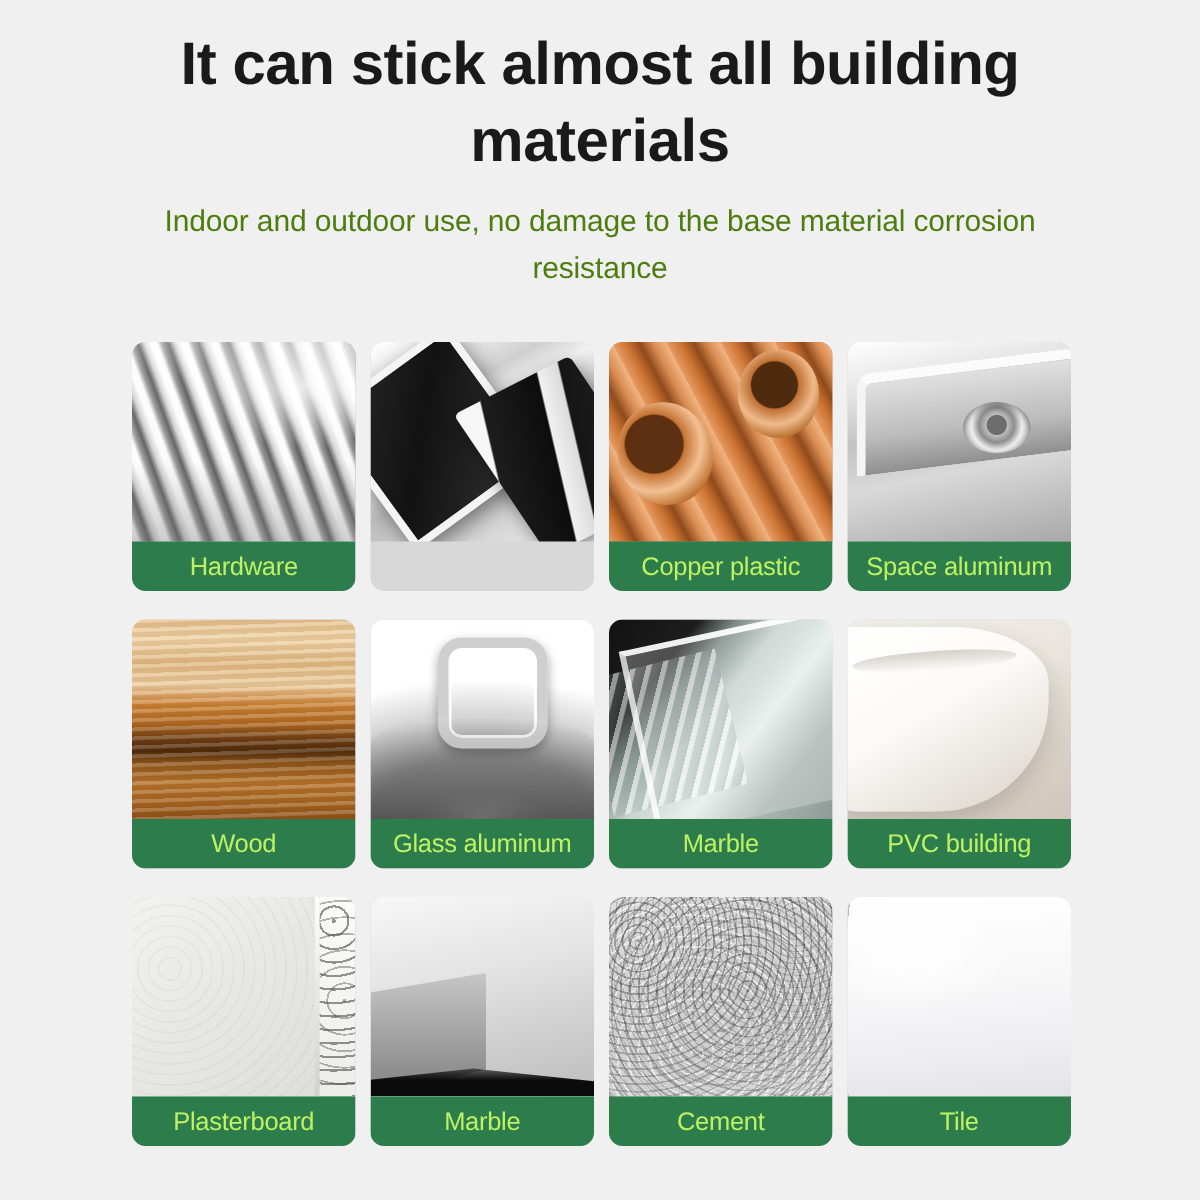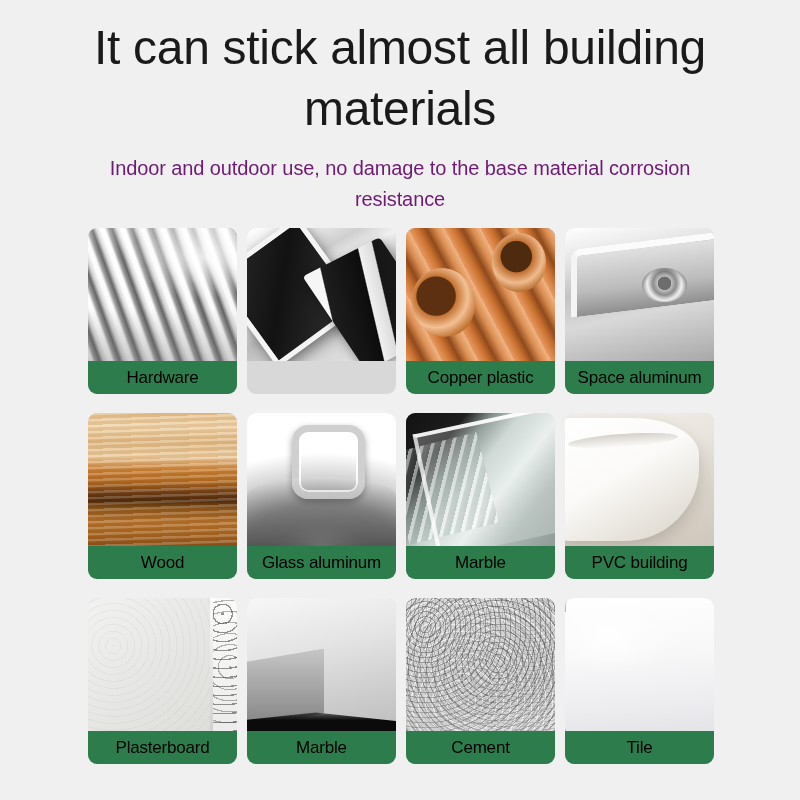--- a/index.html
+++ b/index.html
@@ -21,32 +21,32 @@
     background: #f0f0f0;
   }
 
   
   .header {
     padding-top: 18px;
     text-align: center;
   }
 
   .title {
-    font-size: 48px;
-    font-weight: normal;
+    font-size: 40px;
+    font-weight: bold;
     color: #1a1a1a;
     line-height: 1.27;
     letter-spacing: -0.3px;
     padding: 0 70px;
   }
 
   .subtitle {
     font-size: 20px;
     font-weight: normal;
-    color: #701a75;
+    color: #4d7c0f;
     line-height: 1.55;
     padding: 13px 70px 0 70px;
     letter-spacing: -0.1px;
   }
 
   
   .grid {
     position: absolute;
     left: 88px;
     top: 228px;
@@ -70,21 +70,21 @@
     left: 0; top: 0; right: 0;
     height: 133px;
     overflow: hidden;
   }
 
   .tile-label {
     position: absolute;
     left: 0; right: 0; bottom: 0;
     height: 33px;
     background: #2d7d4c;
-    color: #000000;
+    color: #bef264;
     font-size: 17px;
     line-height: 33px;
     text-align: center;
     white-space: nowrap;
     overflow: hidden;
     letter-spacing: -0.2px;
   }
 
   
 

